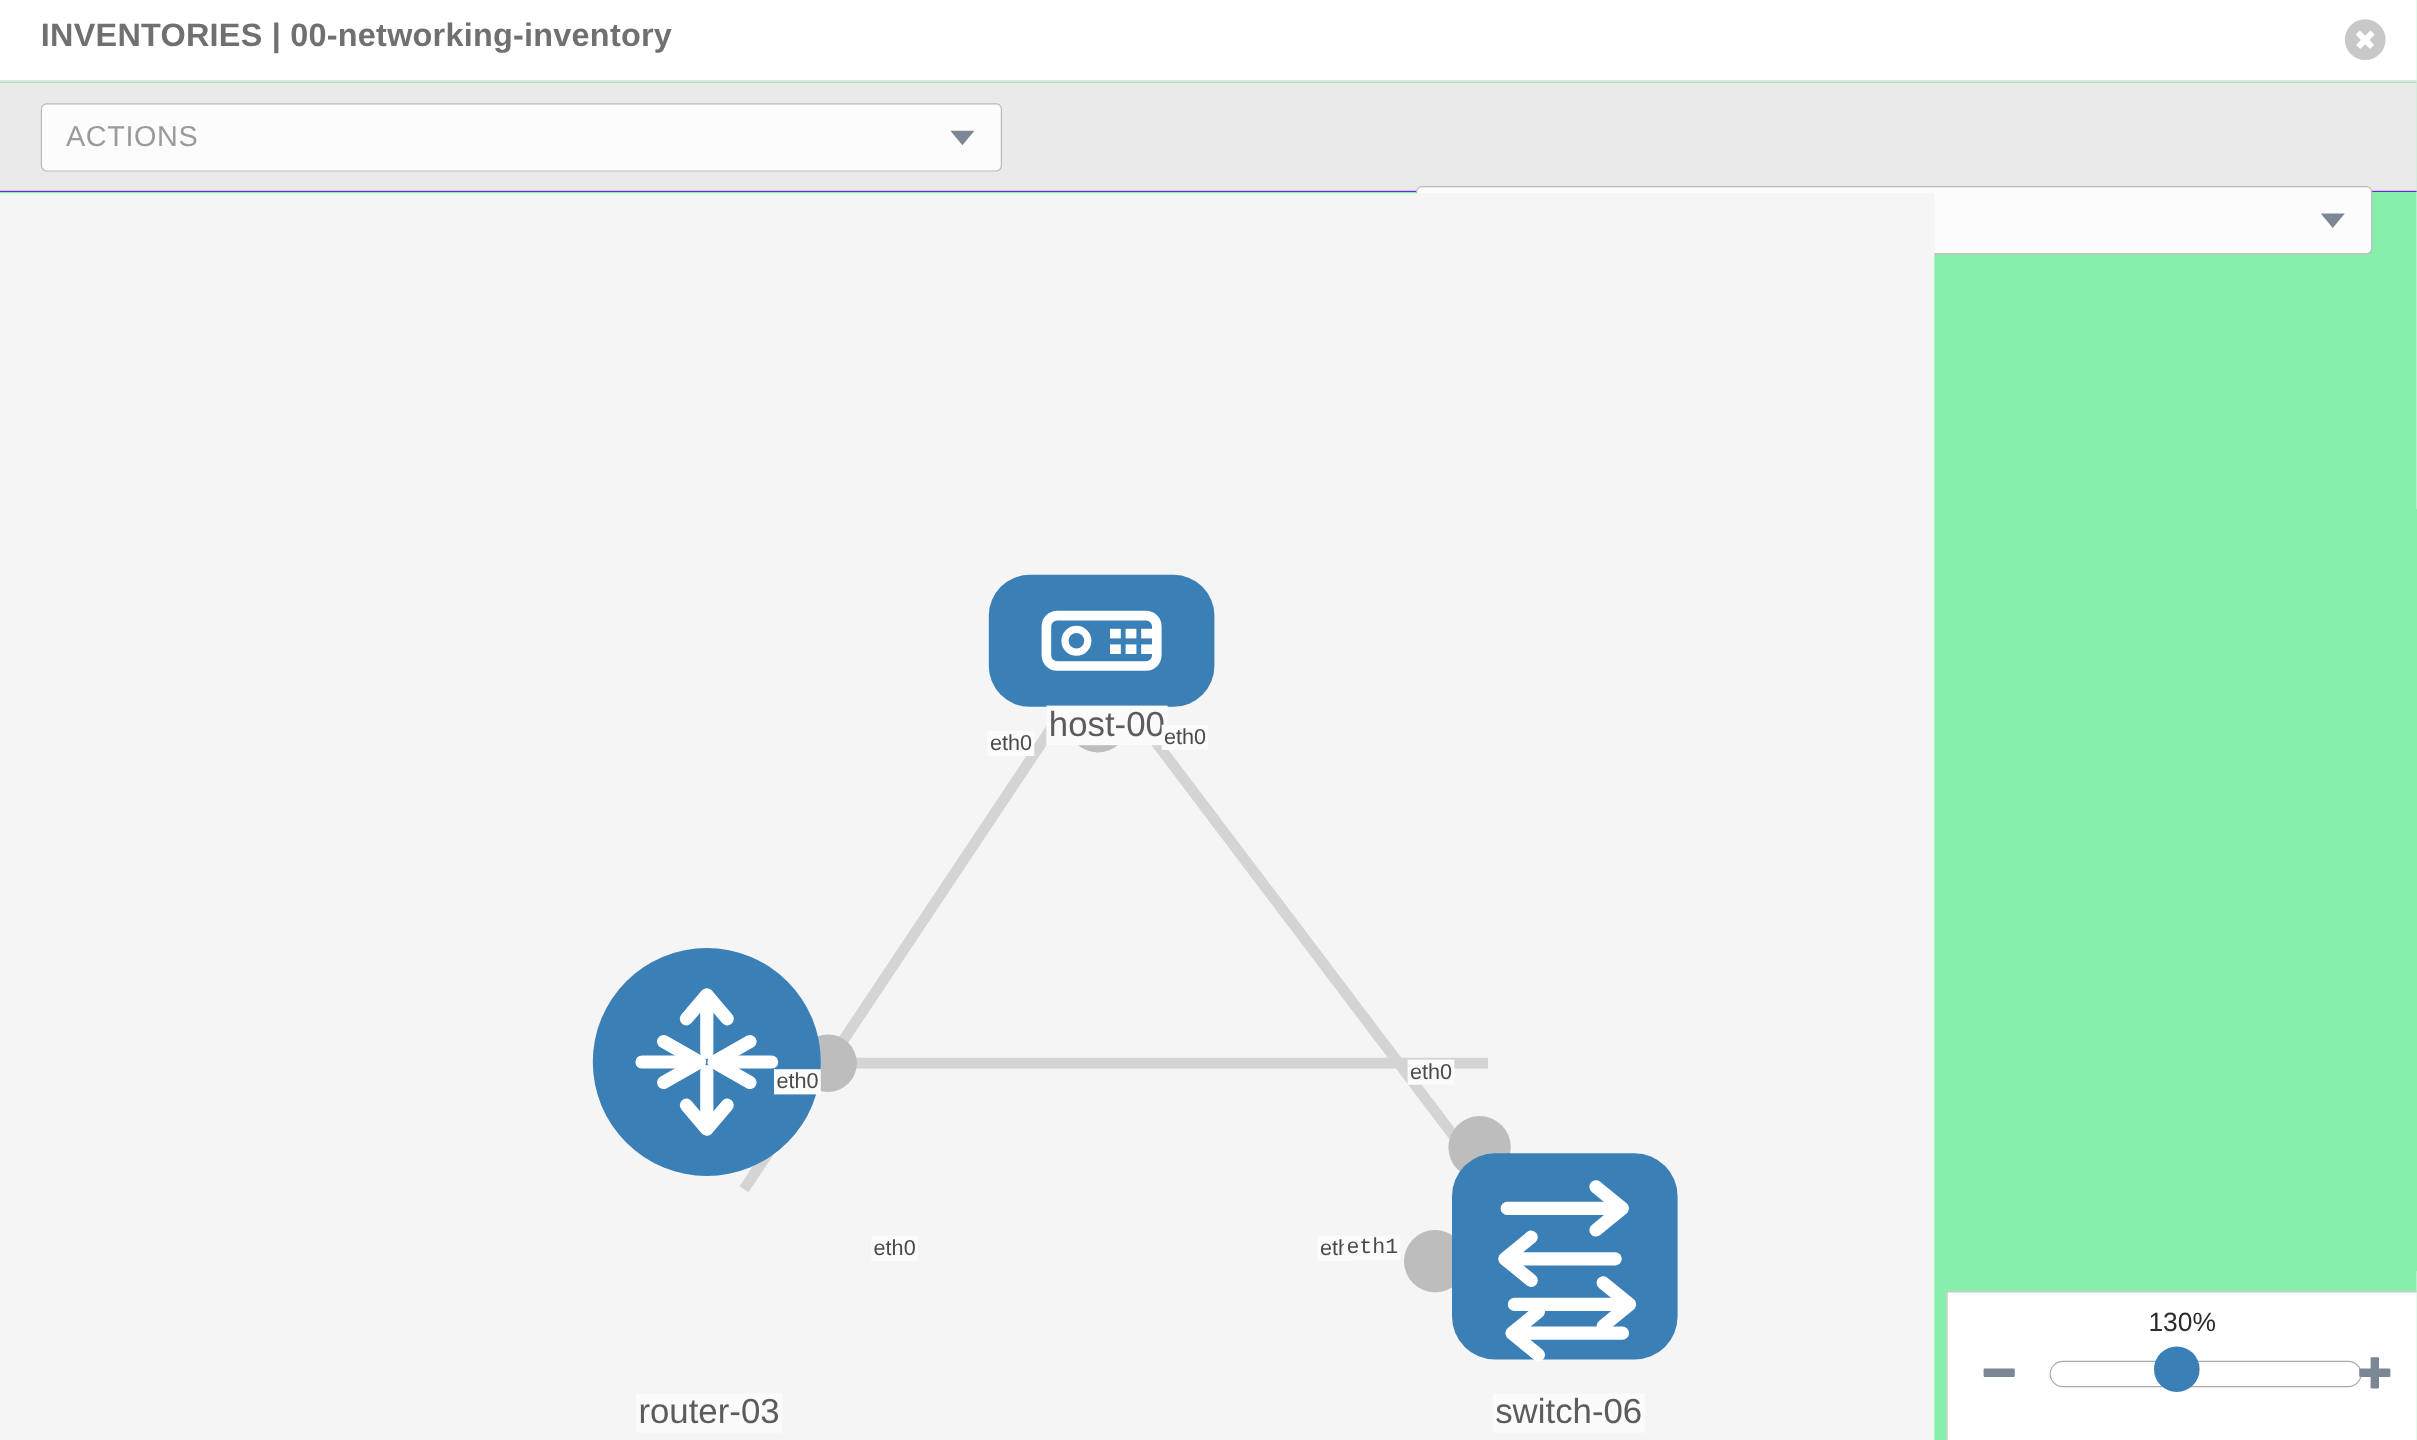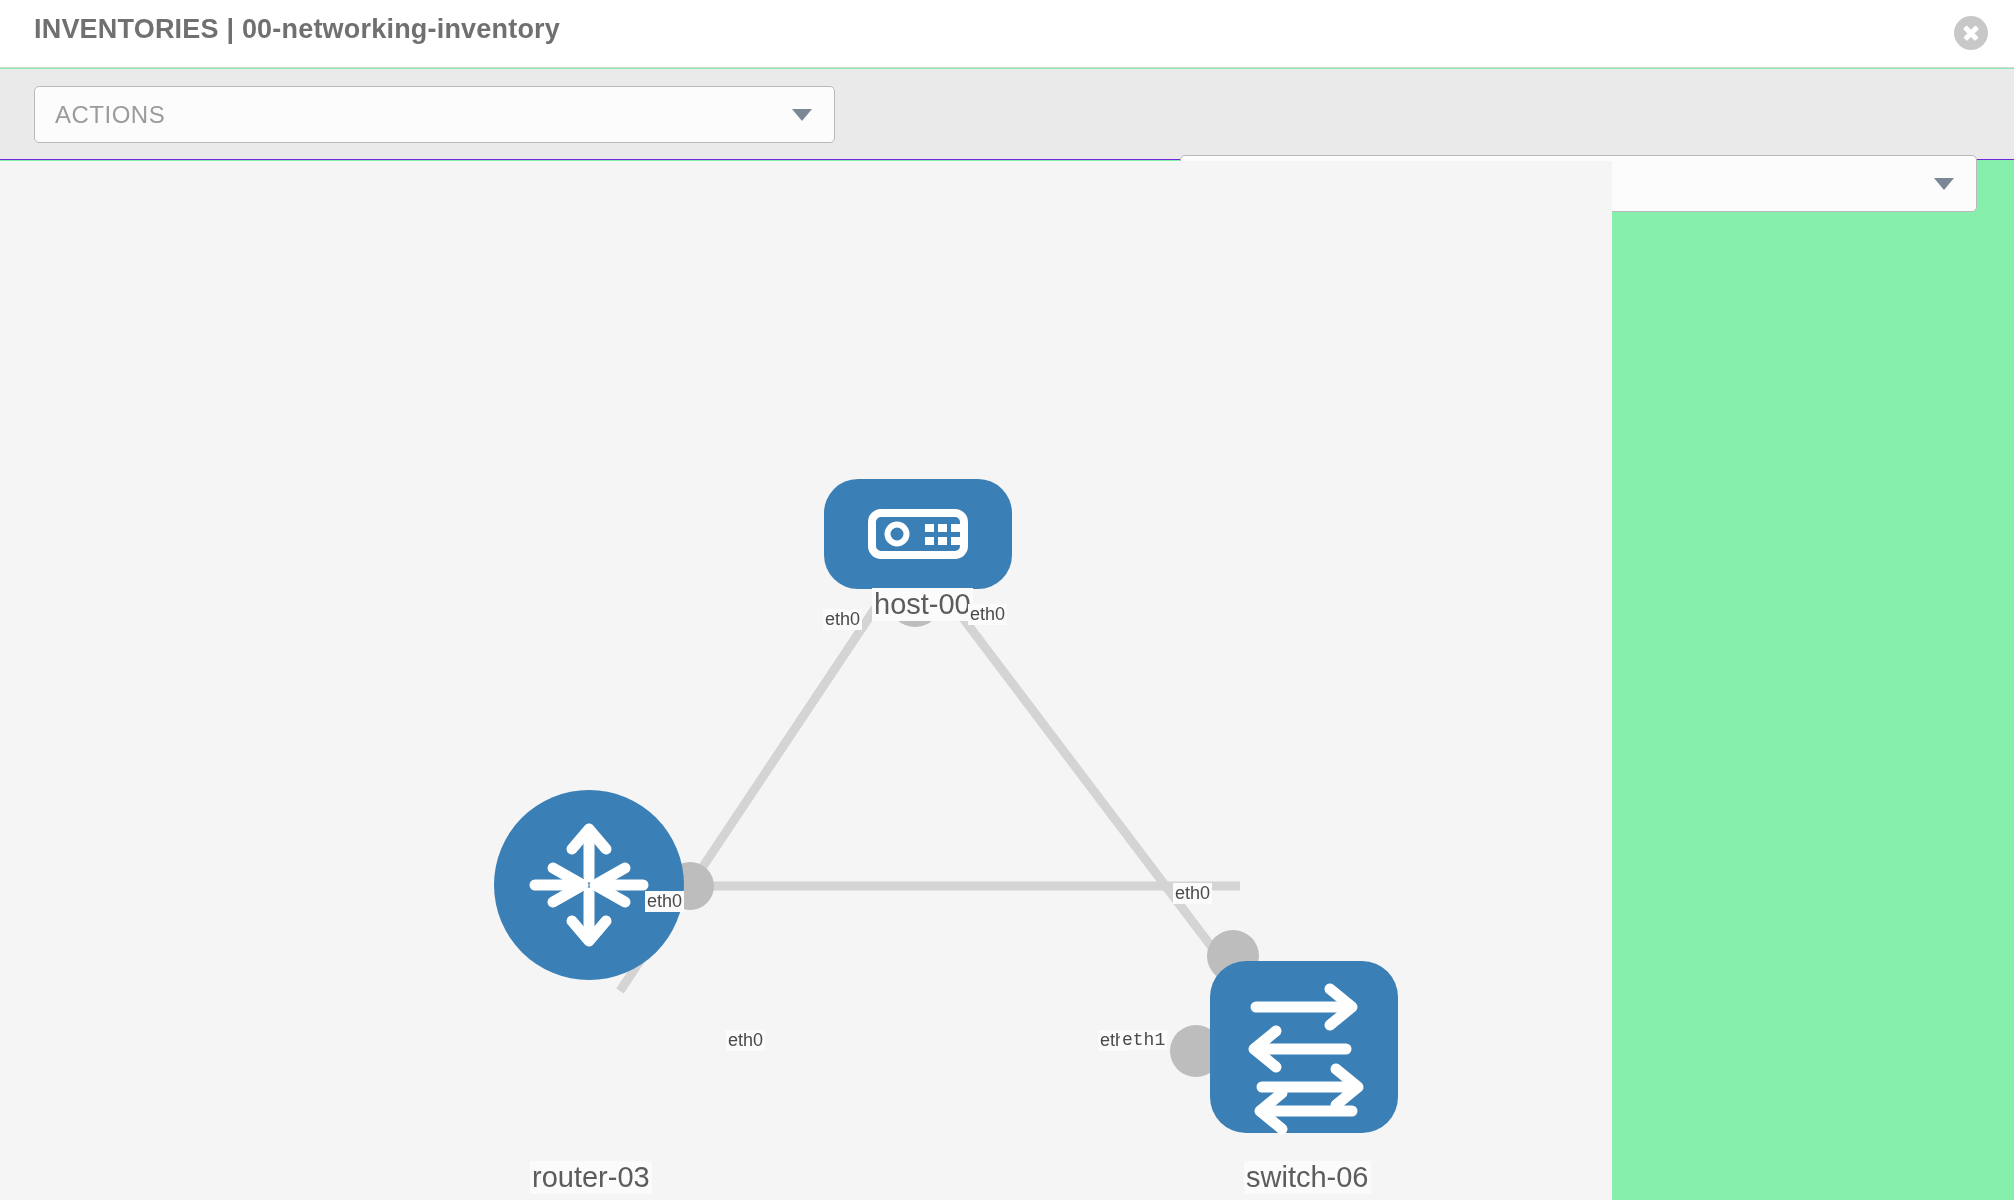--- a/index.html
+++ b/index.html
@@ -304,14 +304,21 @@
 
     <div class="iface-label" style="left:823px; top:448px;">eth0</div>
     <div class="iface-label" style="left:968px; top:443px;">eth0</div>
     <div class="iface-label" style="left:645px; top:730px;">eth0</div>
     <div class="iface-label" style="left:726px; top:869px;">eth0</div>
     <div class="iface-label" style="left:1173px; top:722px;">eth0</div>
     <div class="iface-label" style="left:1098px; top:869px;">eth</div>
     <div class="iface-label" style="left:1120px; top:869px;font-family:Liberation Mono, monospace;">eth1</div>
   </div>
 
+  <div class="zoom-panel">
+    <div class="zoom-pct">130%</div>
+    <div class="zoom-minus"></div>
+    <div class="zoom-track"></div>
+    <div class="zoom-thumb"></div>
+    <div class="zoom-plus"></div>
+  </div>
 
 </div>
 
 </body></html>

